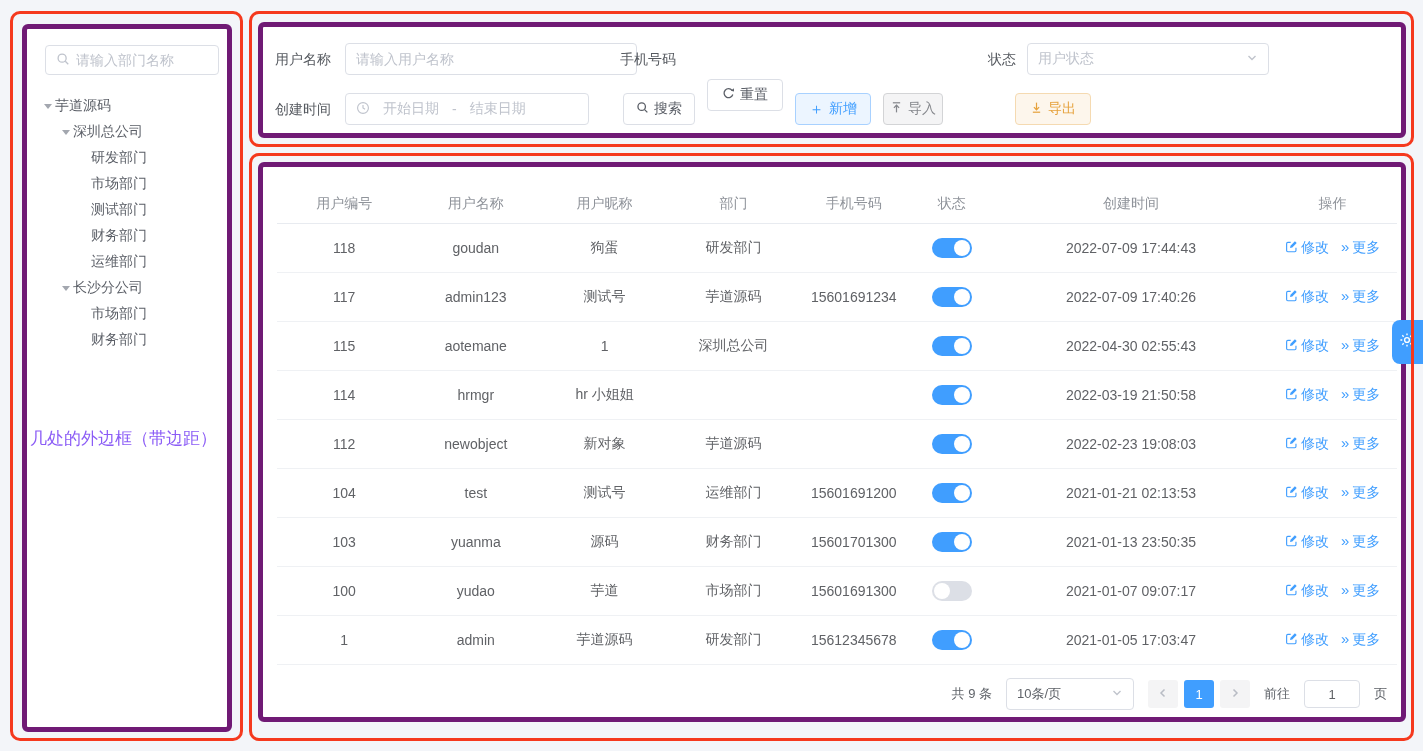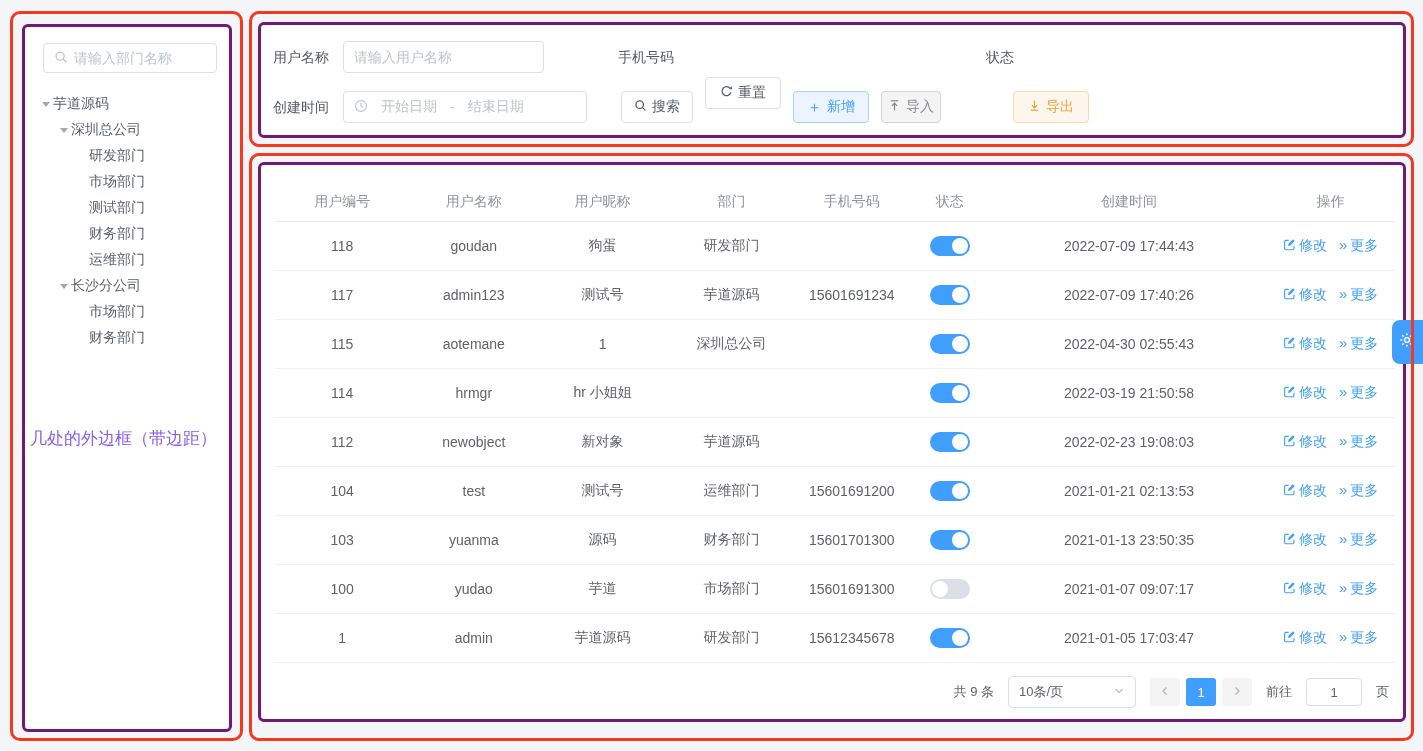--- a/index.html
+++ b/index.html
@@ -3,21 +3,21 @@
 <meta charset="utf-8">
 <style>
   * { margin:0; padding:0; box-sizing:border-box; }
   html,body { width:1423px; height:751px; overflow:hidden; }
   body {
     position:relative;
     background:#f3f5f9;
     font-family:"Liberation Sans","DejaVu Sans",sans-serif;
     color:#606266;
   }
-  .card { position:absolute; background:#fff; border:3px solid #701a75; border-radius:6px; }
+  .card { position:absolute; background:#fff; border:5px solid #701a75; border-radius:6px; }
 
   
   .red-box { position:absolute; border:3px solid #F5391E; border-radius:10px; pointer-events:none; z-index:40; }
   #rb-sidebar { left:10px;  top:11px;  width:233px;  height:730px; }
   #rb-search  { left:249px; top:11px;  width:1165px; height:136px; }
   #rb-table   { left:249px; top:153px; width:1165px; height:588px; }
   .annotation-note { position:absolute; left:30px; top:427px; font-size:17px; color:#8b5cf6; z-index:41; white-space:nowrap; }
 
   
   #sidebar-card { left:22px; top:24px; width:210px; height:708px; }
@@ -129,27 +129,35 @@
   </div>
       <div class="tree-node" style="padding-left: 49px;">
     <span class="caret hidden"></span>
     <span>财务部门</span>
   </div>
     </div>
 </div>
 
 <div class="card" id="search-card">
   <div class="f-label" style="left:12px; top:16px;">用户名称</div>
-  <div class="input f-input" style="left:82px; top:16px; width:201px;">
+  <div class="input f-input" style="left:82px; top:16px; width:292px;">
     <input placeholder="请输入用户名称" style="">
   </div>
 
   <div class="f-label" style="left:357px; top:16px;">手机号码</div>
 
   <div class="f-label" style="left:725px; top:16px;">状态</div>
+  <div class="input f-input" style="left:764px; top:16px; width:242px; justify-content:space-between;">
+    <span class="ph">用户状态</span>
+    <span>
+      <svg width="12" height="12" viewBox="0 0 12 12" fill="none" stroke="#c0c4cc" stroke-width="1.4">
+          <polyline points="2.5,4 6,7.5 9.5,4"></polyline>
+        </svg>
+    </span>
+  </div>
 
   <div class="f-label" style="left:12px; top:66px;">创建时间</div>
   <div class="input f-input date-range" style="left:82px; top:66px; width:244px;">
     <span>
       <svg width="14" height="14" viewBox="0 0 16 16" fill="none" stroke="#bfc3cc" stroke-width="1.3">
           <circle cx="8" cy="8" r="6.2"></circle>
           <polyline points="8,4.6 8,8 10.4,9.4"></polyline>
         </svg>
     </span>
     <span class="ph">开始日期</span>

